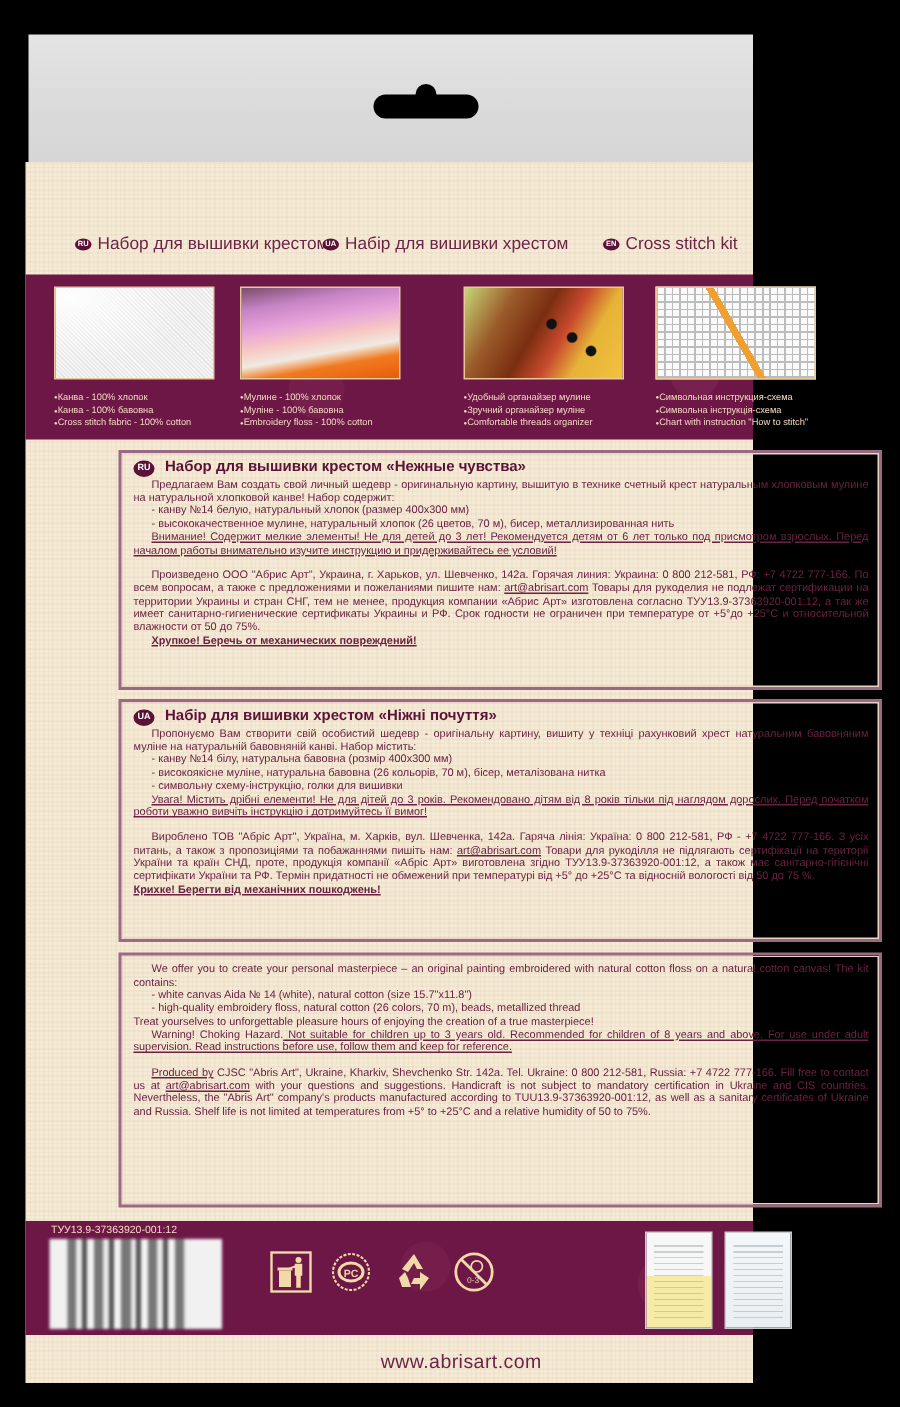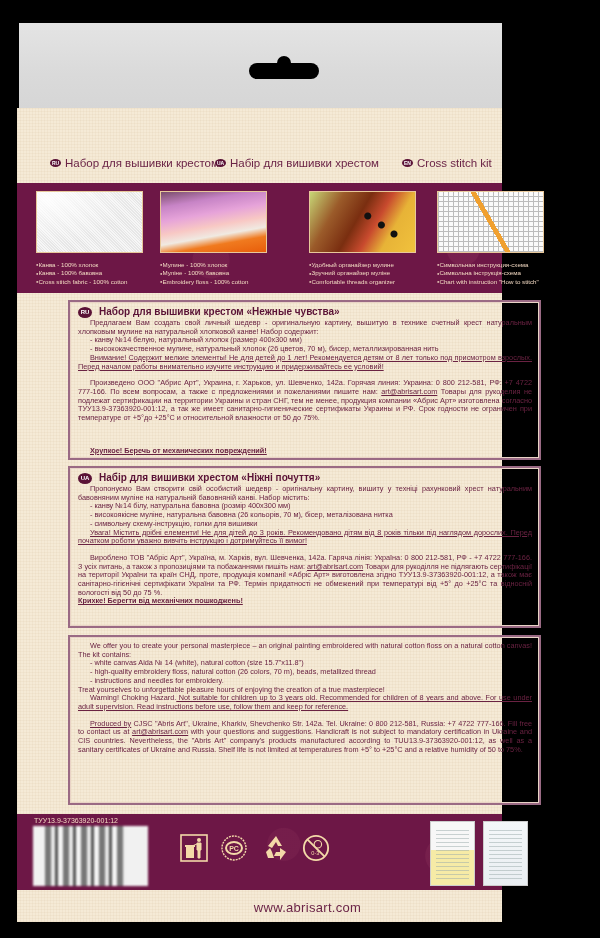--- a/index.html
+++ b/index.html
@@ -72,33 +72,33 @@
   }
   .thumb-chart {
     background:
       linear-gradient(60deg, transparent 48%, #f0a030 48% 52%, transparent 52%),
       repeating-linear-gradient(0deg, #bcbcbc 0 1px, transparent 1px 5px),
       repeating-linear-gradient(90deg, #bcbcbc 0 1px, transparent 1px 5px),
       #fafafa;
   }
 
   .info-box {
-    position: absolute; left: 51px; width: 473px;
+    position: absolute; left: 62px; width: 509px;
     border: 2px solid #9a6a84; box-shadow: inset 0 0 0 1px #e9d3c6;
     padding: 5px 7px 4px 8px; color: #6a2242;
     font-size: 7.3px; line-height: 8.7px;
   }
   .info-box .head { display: flex; align-items: center; gap: 7px; margin-bottom: 1px; }
   .info-box .head .flag-badge { width: 14px; height: 11px; font-size: 6px; }
   .info-box .head .title { font-size: 10px; font-weight: bold; color: #5a1236; }
   .info-box p { text-align: justify; }
   .indent { text-indent: 12px; }
   .li { padding-left: 12px; }
   .u { text-decoration: underline; }
-  .bold-u { font-weight: bold; text-decoration: underline; padding-left: 12px; margin-top: 24px; }
+  .bold-u { font-weight: bold; text-decoration: underline; padding-left: 12px; }
   .gap { height: 8px; }
 
   .bottom-band {
     position: absolute; top: 706px; left: 0; width: 100%; height: 76px;
     background-color: #6d1746;
     background-image:
       radial-gradient(circle at 15% 50%, rgba(140,50,90,0.3) 0 20px, transparent 21px),
       radial-gradient(circle at 55% 40%, rgba(140,50,90,0.25) 0 16px, transparent 17px),
       radial-gradient(circle at 88% 55%, rgba(140,50,90,0.3) 0 18px, transparent 19px);
   }
@@ -192,21 +192,21 @@
     </div>
 
     <div class="info-box" style="top:192px; height:160px;">
       <div class="head">
         <span class="flag-badge">RU</span>
         <span class="title">Набор для вышивки крестом «Нежные чувства»</span>
       </div>
       <p class="indent">Предлагаем Вам создать свой личный шедевр - оригинальную картину, вышитую в технике счетный крест натуральным хлопковым мулине на натуральной хлопковой канве! Набор содержит:</p>
       <p class="li">- канву №14 белую, натуральный хлопок (размер 400х300 мм)</p>
       <p class="li">- высококачественное мулине, натуральный хлопок (26 цветов, 70 м), бисер, металлизированная нить</p>
-      <p class="indent u">Внимание! Содержит мелкие элементы! Не для детей до 1 лет! Рекомендуется детям от 8 лет только под присмотром взрослых. Перед началом работы внимательно изучите инструкцию и придерживайтесь ее условий!</p>
+      <p class="indent u">Внимание! Содержит мелкие элементы! Не для детей до 3 лет! Рекомендуется детям от 6 лет только под присмотром взрослых. Перед началом работы внимательно изучите инструкцию и придерживайтесь ее условий!</p>
       <div class="gap"></div>
       <p class="indent"><span>Произведено ООО "Абрис Арт", Украина, г. Харьков, ул. Шевченко, 142а. Горячая линия: Украина: 0 800 212-581, РФ: +7 4722 777-166. По всем вопросам, а также с предложениями и пожеланиями пишите нам: </span><span class="u">art@abrisart.com</span><span> Товары для рукоделия не подлежат сертификации на территории Украины и стран СНГ, тем не менее, продукция компании «Абрис Арт» изготовлена согласно ТУУ13.9-37363920-001:12, а так же имеет санитарно-гигиенические сертификаты Украины и РФ. Срок годности не ограничен при температуре от +5°до +25°С и относительной влажности от 50 до 75%.</span></p>
       <p class="bold-u">Хрупкое! Беречь от механических повреждений!</p>
     </div>
 
     <div class="info-box" style="top:358px; height:162px;">
       <div class="head">
         <span class="flag-badge">UA</span>
         <span class="title">Набір для вишивки хрестом «Ніжні почуття»</span>
       </div>
@@ -217,21 +217,20 @@
       <p class="indent u">Увага! Містить дрібні елементи! Не для дітей до 3 років. Рекомендовано дітям від 8 років тільки під наглядом дорослих. Перед початком роботи уважно вивчіть інструкцію і дотримуйтесь її вимог!</p>
       <div class="gap"></div>
       <p class="indent"><span>Вироблено ТОВ "Абріс Арт", Україна, м. Харків, вул. Шевченка, 142а. Гаряча лінія: Україна: 0 800 212-581, РФ - +7 4722 777-166. З усіх питань, а також з пропозиціями та побажаннями пишіть нам: </span><span class="u">art@abrisart.com</span><span> Товари для рукоділля не підлягають сертифікації на території України та країн СНД, проте, продукція компанії «Абріс Арт» виготовлена згідно ТУУ13.9-37363920-001:12, а також має санітарно-гігієнічні сертифікати України та РФ. Термін придатності не обмежений при температурі від +5° до +25°С та відносній вологості від 50 до 75 %.</span></p>
       <p style="font-weight:bold; text-decoration:underline;">Крихке! Берегти від механічних пошкоджень!</p>
     </div>
 
     <div class="info-box" style="top:527px; height:170px;">
       <p class="indent">We offer you to create your personal masterpiece – an original painting embroidered with natural cotton floss on a natural cotton canvas! The kit contains:</p>
       <p class="li">- white canvas Aida № 14 (white), natural cotton (size 15.7"x11.8")</p>
       <p class="li">- high-quality embroidery floss, natural cotton (26 colors, 70 m), beads, metallized thread</p>
-      <p class="li">- instructions and needles for embroidery.</p>
       <p>Treat yourselves to unforgettable pleasure hours of enjoying the creation of a true masterpiece!</p>
       <p class="indent"><span>Warning! Choking Hazard.</span><span class="u"> Not suitable for children up to 3 years old. Recommended for children of 8 years and above. For use under adult supervision. Read instructions before use, follow them and keep for reference.</span></p>
       <div class="gap"></div>
       <p class="indent"><span class="u">Produced by</span><span> CJSC "Abris Art", Ukraine, Kharkiv, Shevchenko Str. 142a. Tel. Ukraine: 0 800 212-581, Russia: +7 4722 777-166. Fill free to contact us at </span><span class="u">art@abrisart.com</span><span> with your questions and suggestions. Handicraft is not subject to mandatory certification in Ukraine and CIS countries. Nevertheless, the "Abris Art" company's products manufactured according to TUU13.9-37363920-001:12, as well as a sanitary certificates of Ukraine and Russia. Shelf life is not limited at temperatures from +5° to +25°C and a relative humidity of 50 to 75%.</span></p>
     </div>
 
     <div class="bottom-band">
       <div class="tuu">ТУУ13.9-37363920-001:12</div>
       <div class="barcode"></div>
 

